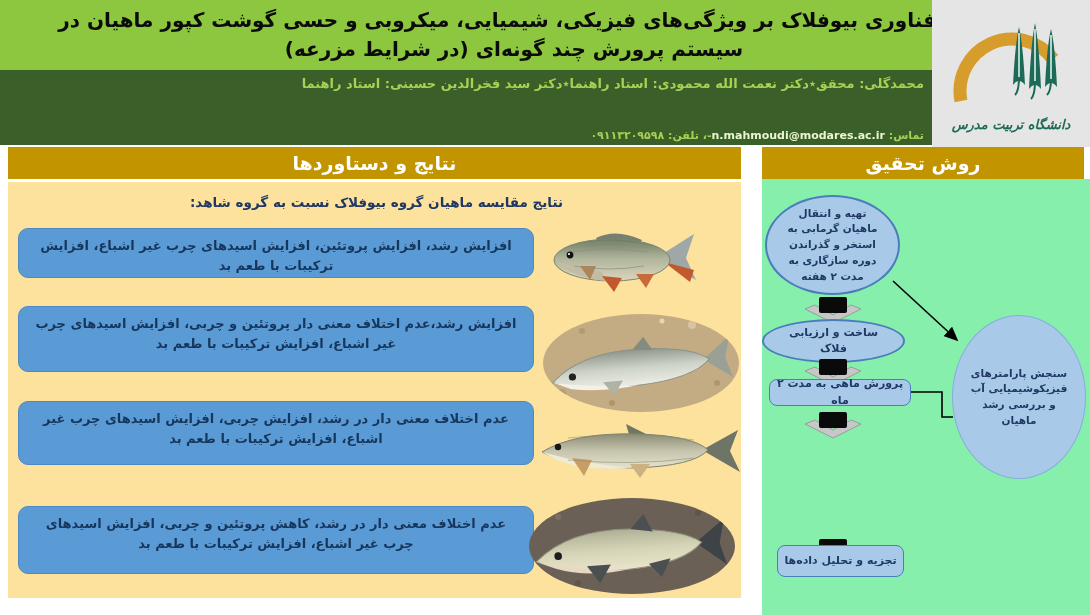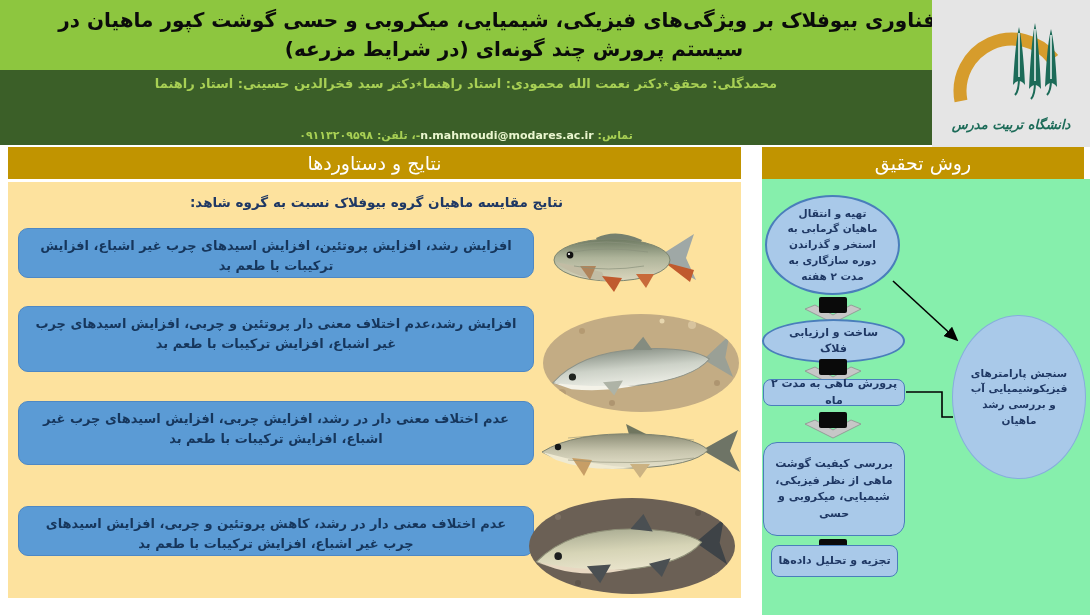--- a/index.html
+++ b/index.html
@@ -11,53 +11,53 @@
   *{margin:0;padding:0;box-sizing:border-box;}
   body{font-family:"DejaVu Sans",sans-serif;background:#fff;}
   .poster{position:relative;width:1090px;height:615px;background:#fff;overflow:hidden;}
 
   
   .title-band{position:absolute;left:0;top:0;width:1028px;height:70px;background:var(--band-green);
     display:flex;align-items:center;justify-content:center;}
   .title-band .title{direction:rtl;text-align:center;font-weight:bold;font-size:20px;line-height:1.45;
     color:#0b0b0b;padding:0 36px;}
   .names-band{position:absolute;left:0;top:70px;width:932px;height:75px;background:var(--band-dark);
-    display:flex;flex-direction:column;align-items:center;justify-content:space-evenly;padding:6px 16px;}
+    display:flex;flex-direction:column;justify-content:space-evenly;padding:6px 8px;}
   .authors{direction:rtl;color:var(--author-green);font-weight:bold;font-size:13px;}
   .contact{direction:rtl;color:var(--author-green);font-weight:bold;font-size:11px;margin-top:38px;}
   .contact .email{color:#eaf6cf;}
 
   
   .logo-box{position:absolute;left:932px;top:0;width:158px;height:147px;background:#e5e5e5;
     display:flex;flex-direction:column;align-items:center;justify-content:center;}
   .logo-caption{direction:rtl;color:var(--logo-green);font-weight:bold;font-style:italic;font-size:13px;margin-top:-6px;}
 
   
-  .sec-header{position:absolute;height:32px;background:var(--gold);color:#fff;font-weight:normal;font-size:19px;
+  .sec-header{position:absolute;height:32px;background:var(--gold);color:#fff;font-weight:bold;font-size:19px;
     display:flex;align-items:center;justify-content:center;direction:rtl;}
   .results-hdr{left:8px;top:147px;width:733px;}
   .methods-hdr{left:762px;top:147px;width:322px;}
 
   
   .results-panel{position:absolute;left:8px;top:182px;width:733px;height:416px;background:var(--panel-yellow);}
   .intro{position:absolute;top:12px;right:178px;direction:rtl;color:var(--navy);font-weight:bold;font-size:13.5px;white-space:nowrap;}
   .result-box{position:absolute;left:10px;width:516px;background:var(--box-blue);border:1px solid var(--box-border);
     border-radius:10px;color:#16365c;font-weight:bold;font-size:13px;line-height:1.55;direction:rtl;text-align:center;
     display:flex;align-items:flex-start;justify-content:center;padding:7px 16px;}
-  .rb1{top:46px;height:50px;} .rb2{top:124px;height:66px;} .rb3{top:219px;height:64px;} .rb4{top:324px;height:50px;}
+  .rb1{top:46px;height:50px;} .rb2{top:124px;height:66px;} .rb3{top:219px;height:64px;} .rb4{top:324px;height:68px;}
   .fish{position:absolute;}
   .f1{left:536px;top:40px;} .f2{left:534px;top:131px;} .f3{left:526px;top:238px;} .f4{left:520px;top:315px;}
 
   
   .methods-panel{position:absolute;left:762px;top:179px;width:328px;height:436px;background:#86efac;}
   .flow-ellipse,.flow-rect,.flow-bigellipse{position:absolute;background:var(--flow-fill);border:2px solid var(--flow-border);
     color:var(--navy);font-weight:bold;font-size:11px;line-height:1.5;direction:rtl;text-align:center;
     display:flex;align-items:center;justify-content:center;}
   .flow-ellipse{border-radius:50%;}
-  .flow-rect{border-radius:8px;border-width:1.5px;}
+  .flow-rect{border-radius:8px;border-width:1.5px;margin-left:6px;}
   .fe1{left:3px;top:16px;width:135px;height:100px;padding:8px 14px;font-size:10.5px;}
   .fe2{left:0;top:140px;width:143px;height:44px;padding:2px 16px;}
   .fr1{left:1px;top:200px;width:142px;height:27px;}
   .fr2{left:1px;top:263px;width:142px;height:94px;border-radius:14px;padding:6px 10px;}
   .fr3{left:9px;top:366px;width:127px;height:32px;}
   .flow-bigellipse{left:190px;top:136px;width:134px;height:164px;border-radius:50%;border-width:1px;
     border-color:#86AEDC;padding:10px 14px;font-size:10.5px;}
   .flow-arrow{position:absolute;left:43px;width:56px;height:28px;}
   .fa1{top:118px;} .fa2{top:180px;} .fa3{top:233px;} .fa4{top:360px;}
   .connectors{position:absolute;left:0;top:0;width:328px;height:436px;pointer-events:none;}
@@ -249,21 +249,20 @@
 
     <div class="flow-rect fr1">پرورش ماهی به مدت ۲ ماه</div>
 
     <div class="flow-arrow fa3">
       <svg width="56" height="28" viewBox="0 0 56 28">
         <polygon points="0,12 28,26 56,12 46,8 28,18 10,8" fill="#C7C7C7" stroke="#8F8F8F" stroke-width="0.8"></polygon>
         <rect x="14" y="0" width="28" height="16" rx="2" fill="#0A0A0A"></rect>
       </svg>
     </div>
 
-    <div class="flow-rect fr2">بررسی کیفیت گوشت ماهی از نظر فیزیکی، شیمیایی، میکروبی و حسی</div>
 
     <div class="flow-arrow fa4">
       <svg width="56" height="28" viewBox="0 0 56 28">
         <polygon points="0,12 28,26 56,12 46,8 28,18 10,8" fill="#C7C7C7" stroke="#8F8F8F" stroke-width="0.8"></polygon>
         <rect x="14" y="0" width="28" height="16" rx="2" fill="#0A0A0A"></rect>
       </svg>
     </div>
 
     <div class="flow-rect fr3">تجزیه و تحلیل داده‌ها</div>
 

